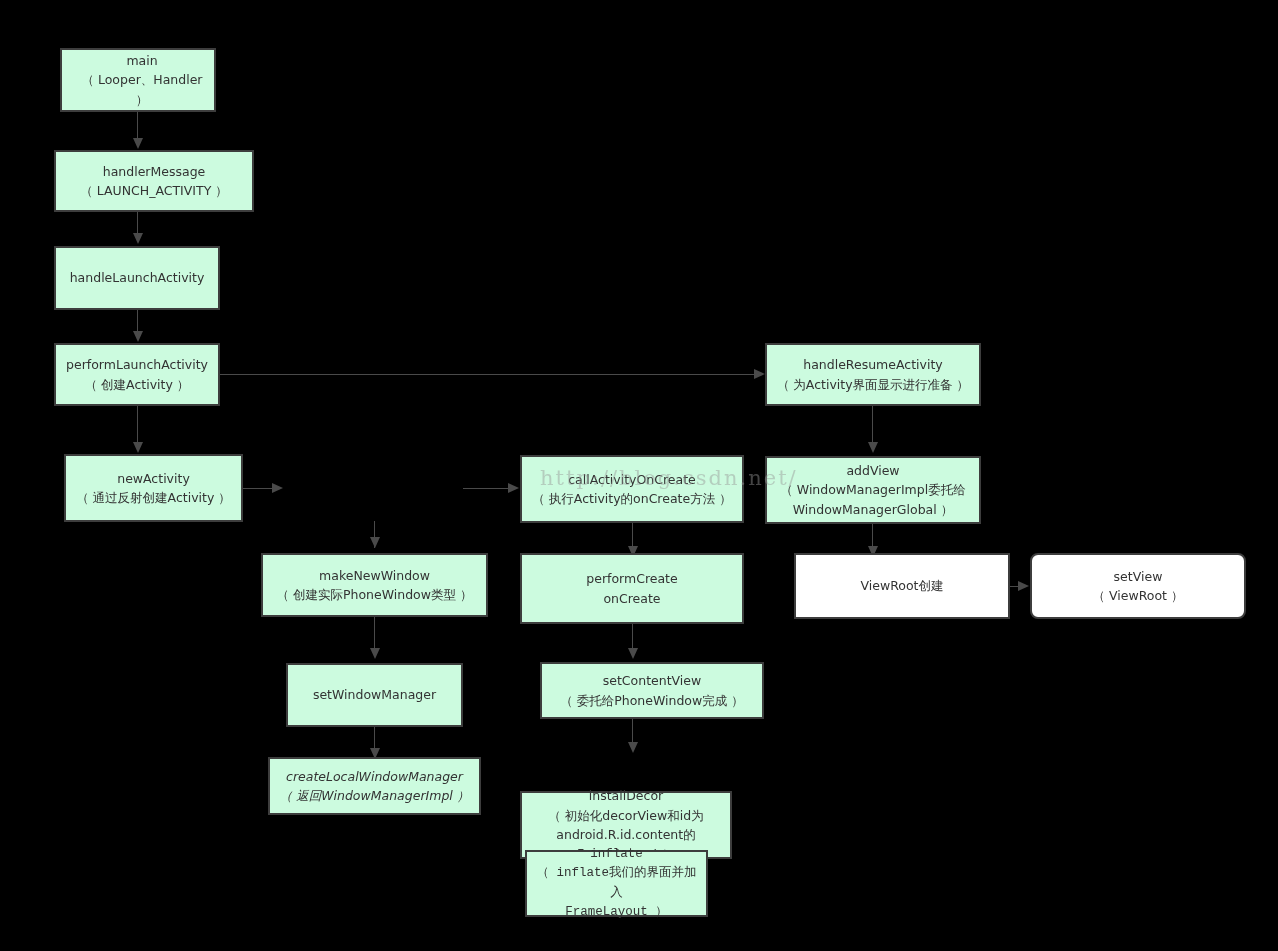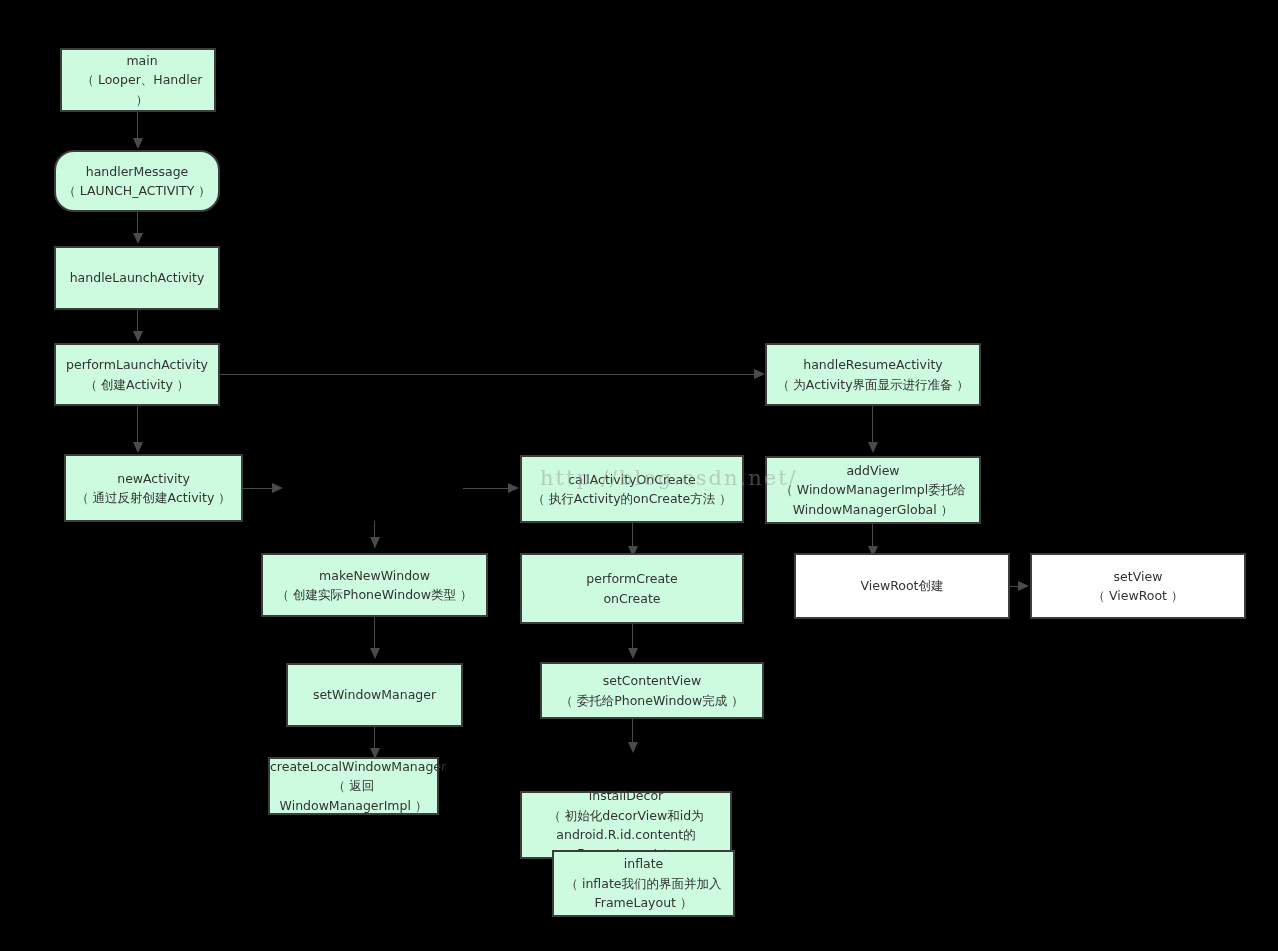--- a/index.html
+++ b/index.html
@@ -80,21 +80,21 @@
 <div id="canvas">
 
   <div class="node" style="left:60px; top:48px; width:156px; height:64px;padding-left:8px;">
     <span class="lbl">main
 （ Looper、Handler ）</span>
   </div>
 
   <div class="edge v" style="left:137px; top:112px; height:27px;"></div>
   <div class="arrowhead down" style="left:133px; top:138px;"></div>
 
-  <div class="node" style="left:54px; top:150px; width:166px; height:62px;border-radius:20px;">
+  <div class="node" style="left:54px; top:150px; width:200px; height:62px;">
     <span class="lbl">handlerMessage
 （ LAUNCH_ACTIVITY ）</span>
   </div>
 
   <div class="edge v" style="left:137px; top:212px; height:22px;"></div>
   <div class="arrowhead down" style="left:133px; top:233px;"></div>
 
   <div class="node" style="left:54px; top:246px; width:166px; height:64px;">
     <span class="lbl">handleLaunchActivity</span>
   </div>
@@ -136,21 +136,21 @@
   <div class="edge v" style="left:374px; top:617px; height:33px;"></div>
   <div class="arrowhead down" style="left:370px; top:648px;"></div>
 
   <div class="node" style="left:286px; top:663px; width:177px; height:64px;">
     <span class="lbl">setWindowManager</span>
   </div>
 
   <div class="edge v" style="left:374px; top:727px; height:22px;"></div>
   <div class="arrowhead down" style="left:370px; top:748px;"></div>
 
-  <div class="node" style="left:268px; top:757px; width:171px; height:58px;">
+  <div class="node" style="left:268px; top:757px; width:213px; height:58px;font-style:italic;">
     <span class="lbl">createLocalWindowManager
 （ 返回WindowManagerImpl ）</span>
   </div>
 
   <div class="node" style="left:520px; top:455px; width:224px; height:68px;text-align:center;">
     <span class="lbl">callActivityOnCreate
 （ 执行Activity的onCreate方法 ）</span>
   </div>
 
   <div class="edge v" style="left:632px; top:523px; height:24px;"></div>
@@ -175,21 +175,21 @@
   <div class="node" style="left:520px; top:751px; width:212px; height:68px;margin-top:40px;">
     <span class="lbl">installDecor
 （ 初始化decorView和id为
 android.R.id.content的
 FrameLayout ）</span>
   </div>
 
   <div class="edge v" style="left:632px; top:819px; height:24px;"></div>
   <div class="arrowhead down" style="left:628px; top:842px;"></div>
 
-  <div class="node" style="left:552px; top:850px; width:183px; height:67px;">
+  <div class="node" style="left:525px; top:850px; width:183px; height:67px;font-family:Liberation Mono, monospace;">
     <span class="lbl">inflate
 （ inflate我们的界面并加入
 FrameLayout ）</span>
   </div>
 
   <div class="node" style="left:765px; top:343px; width:216px; height:63px;">
     <span class="lbl">handleResumeActivity
 （ 为Activity界面显示进行准备 ）</span>
   </div>
 
@@ -205,20 +205,20 @@
   <div class="edge v" style="left:872px; top:524px; height:23px;"></div>
   <div class="arrowhead down" style="left:868px; top:546px;"></div>
 
   <div class="node white" style="left:765px; top:553px; width:216px; height:66px;margin-left:29px;">
     <span class="lbl">ViewRoot创建</span>
   </div>
 
   <div class="edge h" style="left:981px; top:586px; width:38px;"></div>
   <div class="arrowhead right" style="left:1018px; top:581px;"></div>
 
-  <div class="node white" style="left:1030px; top:553px; width:216px; height:66px;">
+  <div class="node white" style="left:1030px; top:553px; width:216px; height:66px;border-radius:8px;">
     <span class="lbl">setView
 （ ViewRoot ）</span>
   </div>
 
   <div id="watermark">http://blog.csdn.net/</div>
 
 </div>
 
 </body></html>

